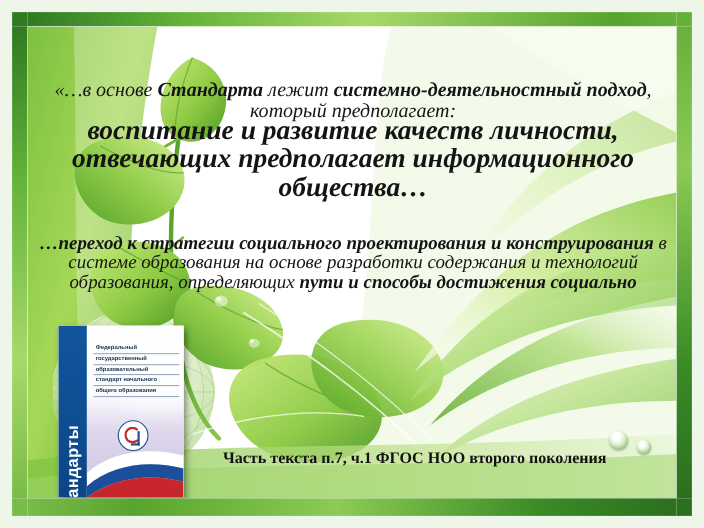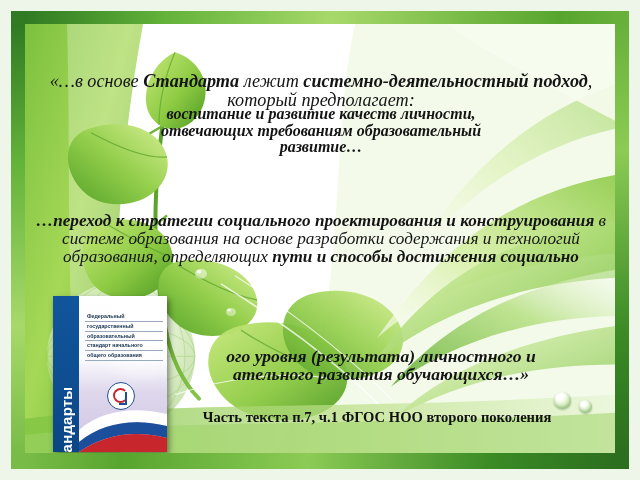--- a/index.html
+++ b/index.html
@@ -75,21 +75,21 @@
     left: 8px;
     right: 6px;
     text-align: center;
     color: #141414;
     font-family: "Liberation Serif", serif;
     line-height: 1.04;
   }
   .para span { white-space: normal; }
 
   .p1 { top: 16px; font-size: 18.2px; font-style: italic; margin-top: 32px; }
-  .p2 { top: 82px; font-size: 16px; font-style: italic; font-weight: bold; }
+  .p2 { top: 82px; font-size: 25px; font-style: italic; font-weight: bold; }
   .p3 { top: 188px; font-size: 17.2px; font-style: italic; }
   .p4 { top: 323px; font-size: 17.6px; font-style: italic; font-weight: bold; }
 
   .b  { font-weight: bold; }
   .n  { font-weight: normal; }
 
   .line { display: block; }
 
   
   .indent-book { padding-left: 120px; }
@@ -376,30 +376,26 @@
     <div class="drop" id="drop-b"></div>
 
     <div class="text-layer">
 
       <div class="para p1">
         <span class="n">«…в основе </span><span class="b">Стандарта</span><span class="n"> лежит   </span><span class="b">системно-деятельностный подход</span><span class="n">, который предполагает:</span>
       </div>
 
       <div class="para p2">
         <span class="line">воспитание и развитие качеств личности,</span>
-        <span class="line">отвечающих требованиям образовательный</span>
-        <span class="line">развитие…</span>
+        <span class="line">отвечающих предполагает информационного</span>
+        <span class="line">общества…</span>
       </div>
 
       <div class="para p3">
         <span class="b">…переход к стратегии социального проектирования и конструирования</span><span class="n"> в системе образования на основе разработки содержания и технологий образования, определяющих </span><span class="b">пути и способы достижения социально</span>
       </div>
 
-      <div class="para p4 indent-book">
-        <span class="line">ого уровня (результата) личностного и</span>
-        <span class="line">ательного развития обучающихся…»</span>
-      </div>
 
       <div class="source">Часть текста п.7, ч.1  ФГОС НОО второго поколения</div>
     </div>
 
   </div>
 </div>
 
 </body></html>

